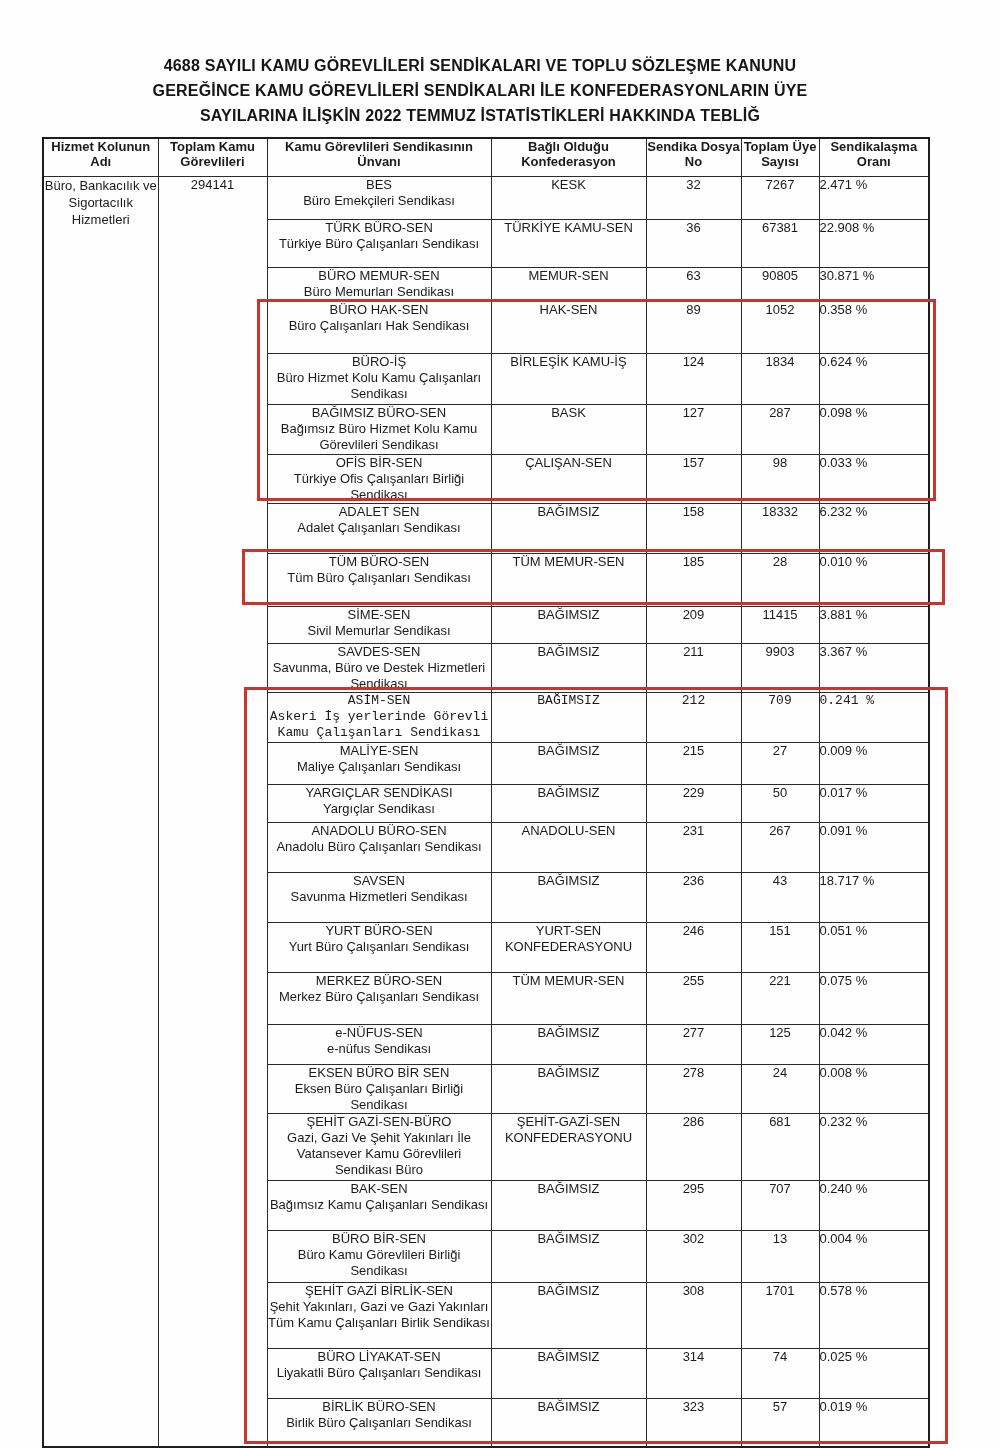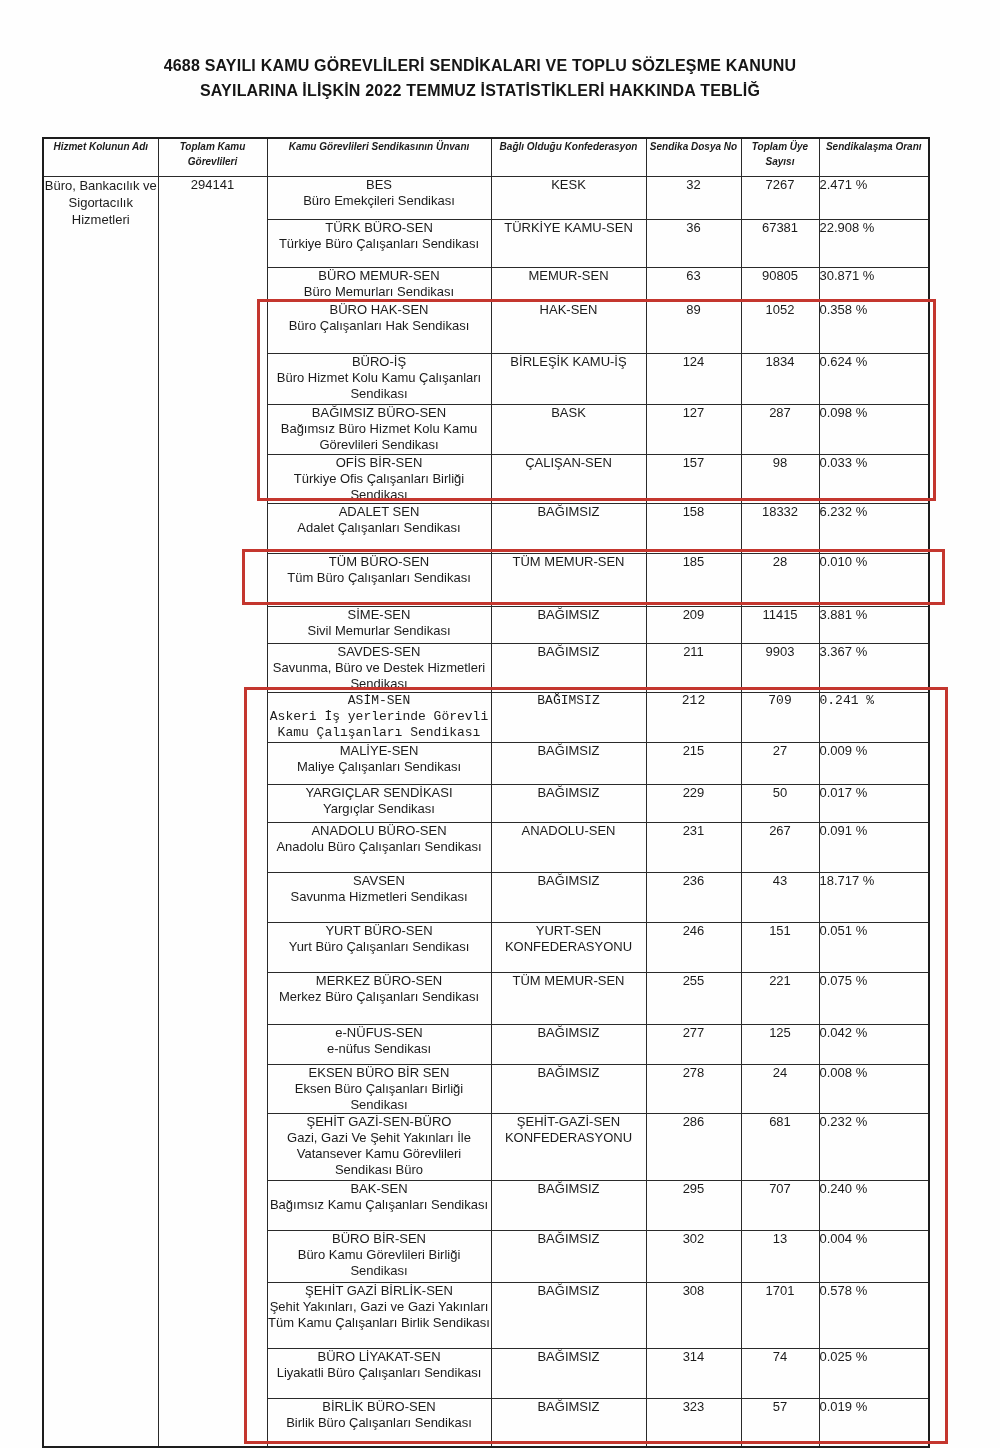--- a/index.html
+++ b/index.html
@@ -48,27 +48,26 @@
     color:#1b1b1b;
   }
   table.doc-table th, table.doc-table td{
     border:1.5px solid #2a2a2a;
     padding:0;
     vertical-align:top;
     overflow:hidden;
   }
   table.doc-table{border:2px solid #1d1d1d;}
   thead th{
-    font-size:10px;
+    font-size:13px;
     font-weight:bold;
     vertical-align:middle;
     text-align:center;
     line-height:15px;
     padding:2px 1px;
-    font-style:italic;
   }
   td.union{text-align:center;line-height:16px;padding-top:1px;}
   td.union .ushort{white-space:nowrap;}
   td.conf{text-align:center;line-height:16px;padding-top:1px;}
   td.num{text-align:center;line-height:16px;padding-top:1px;}
   td.rate{text-align:left;padding-left:16px;line-height:16px;padding-top:1px;}
   td.svc{
     vertical-align:middle;
     text-align:center;
     line-height:17px;
@@ -91,20 +90,21 @@
   .rb3{left:244px;top:687px;width:704px;height:757px;}
 </style>
 </head>
 <body>
 
 <div class="page">
 
 
   <div class="notice-title">
     <div>4688 SAYILI KAMU GÖREVLİLERİ SENDİKALARI VE TOPLU SÖZLEŞME KANUNU</div>
+    <div>GEREĞİNCE KAMU GÖREVLİLERİ SENDİKALARI İLE KONFEDERASYONLARIN ÜYE</div>
     <div>SAYILARINA İLİŞKİN 2022 TEMMUZ İSTATİSTİKLERİ HAKKINDA TEBLİĞ</div>
   </div>
 
   <table class="doc-table">
     <colgroup>
       <col style="width:115px">
       <col style="width:109px">
       <col style="width:224px">
       <col style="width:155px">
       <col style="width:95px">

